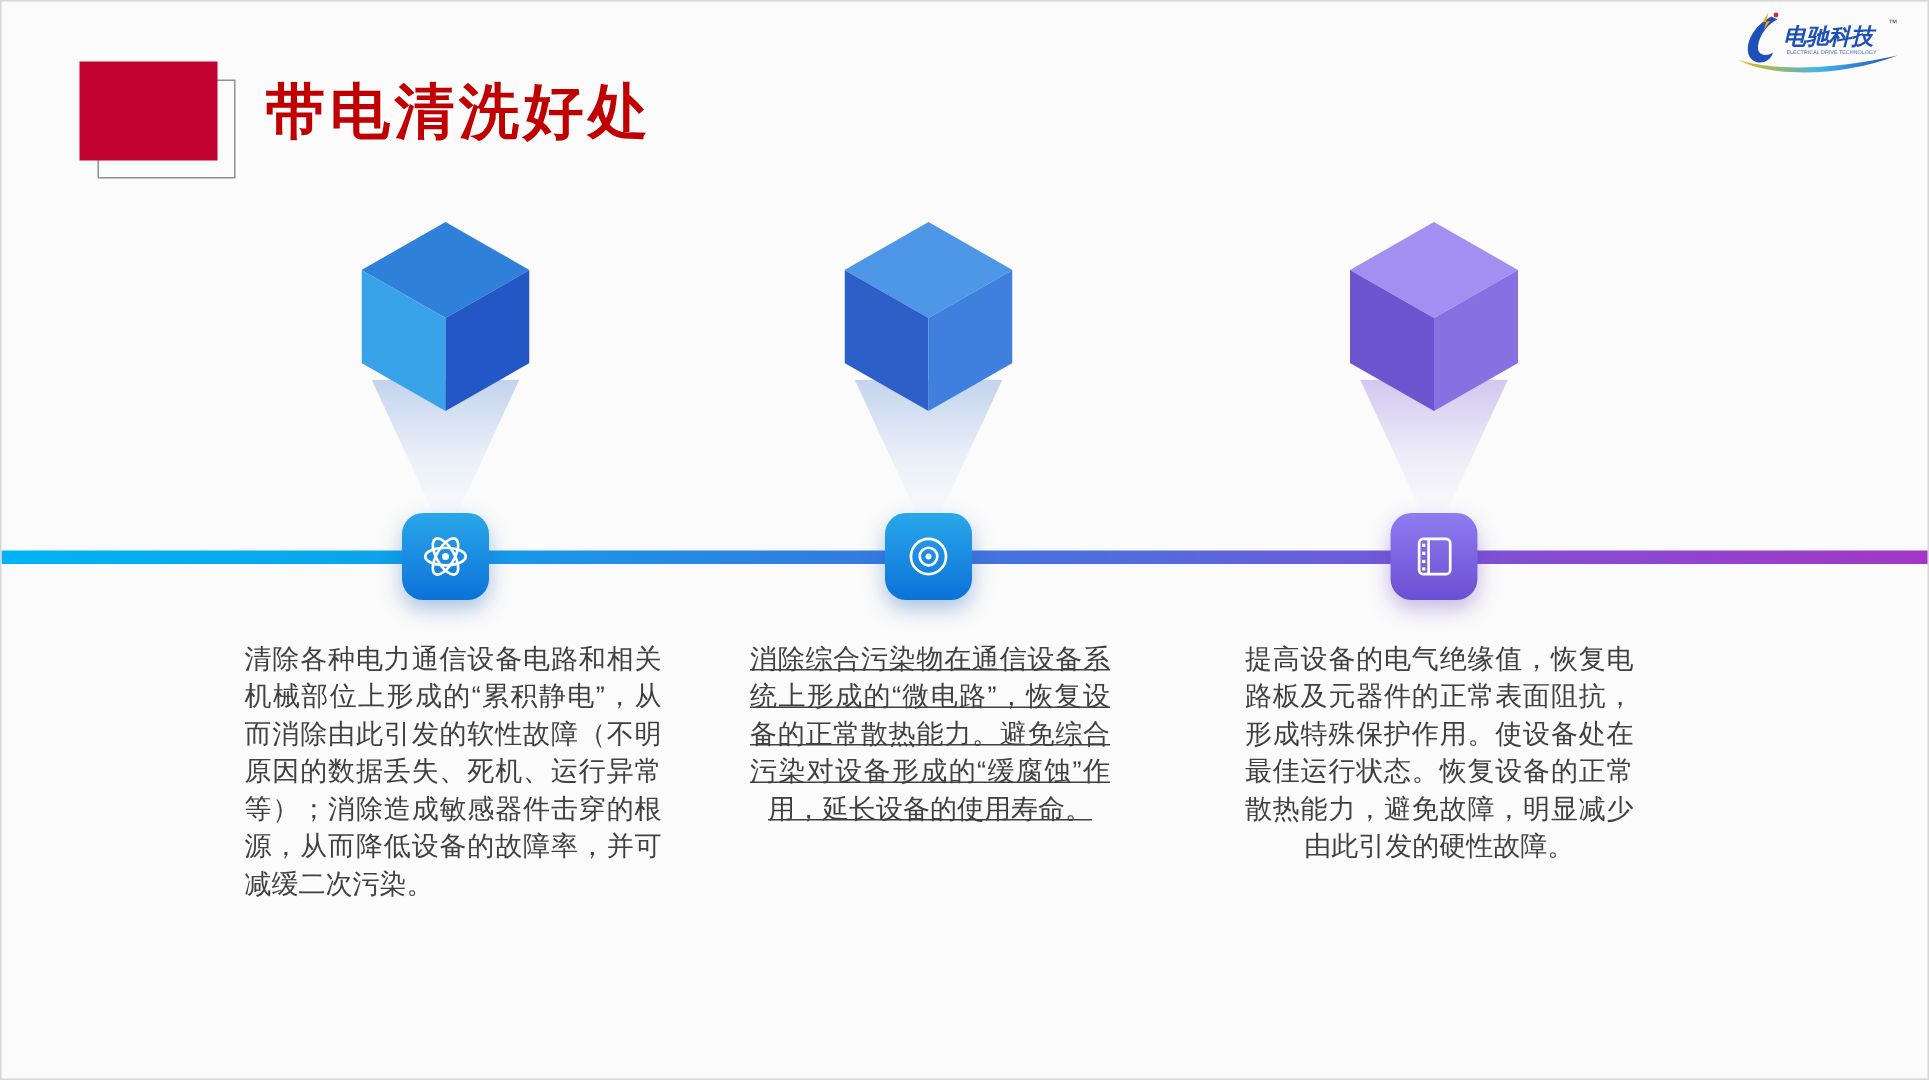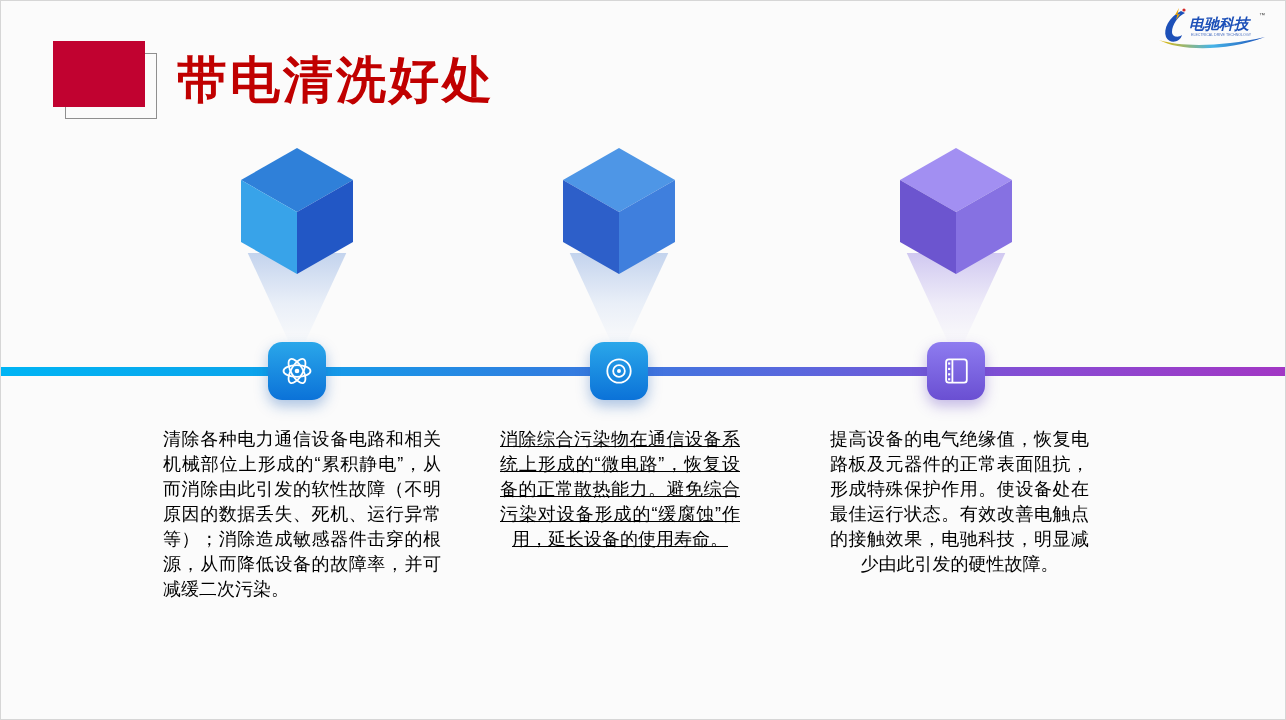--- a/index.html
+++ b/index.html
@@ -13,21 +13,21 @@
 
   
   .title-block { position:absolute; left:52px; top:40px; width:110px; height:82px; }
   .title-outline {
     position:absolute; left:12px; top:12px; width:92px; height:66px;
     border:1px solid #8f8f8f; background:transparent;
   }
   .title-square { position:absolute; left:0; top:0; width:92px; height:66px; background:#c10230; }
   .page-title {
     position:absolute; left:176px; top:46px;
-    font-size:50px; font-weight:bold; letter-spacing:3px; color:#c00000;
+    font-size:40px; font-weight:bold; letter-spacing:3px; color:#c00000;
     font-family:"Liberation Sans","DejaVu Sans",sans-serif;
   }
 
   
   .logo { position:absolute; right:14px; top:4px; width:120px; height:48px; }
 
   
   .timeline {
     position:absolute; left:0; top:366px; width:1286px; height:9px; z-index:1;
     background:linear-gradient(90deg,#00b4f4 0%,#0aa6ec 18%,#2f7fe0 42%,#5a67dd 62%,#8a4ad2 82%,#a237c4 100%);
@@ -59,21 +59,21 @@
   }
   .tile-purple {
     background:linear-gradient(180deg,#8e7cf0,#6a4fd2);
     box-shadow:0 6px 14px rgba(92,60,190,0.35);
   }
   .tile-1 { left:267px; } .tile-2 { left:589px; } .tile-3 { left:926px; }
 
   
   .desc {
     position:absolute; top:426px; z-index:2;
-    font-size:18px; line-height:25px; color:#000000;
+    font-size:18px; line-height:25px; color:#404040;
     text-align:justify;
     font-family:"Liberation Sans","DejaVu Sans",sans-serif;
   }
   .desc-1 { left:162px; width:278px; text-align-last:left; }
   .desc-2 { left:499px; width:240px; text-align-last:center;text-decoration:underline; }
   .desc-3 { left:829px; width:259px; text-align-last:center; }
 </style>
 </head>
 <body>
 
@@ -148,15 +148,15 @@
   <div class="tile tile-purple tile-3">
     <svg width="36" height="36" viewBox="0 0 40 40">
       <rect x="9" y="7" width="23" height="26" rx="3" fill="none" stroke="#ffffff" stroke-width="2"></rect>
       <line x1="16" y1="7" x2="16" y2="33" stroke="#ffffff" stroke-width="2"></line>
       <rect x="11.2" y="10.5" width="2.4" height="2.4" fill="#ffffff"></rect>
       <rect x="11.2" y="16.5" width="2.4" height="2.4" fill="#ffffff"></rect>
       <rect x="11.2" y="22.5" width="2.4" height="2.4" fill="#ffffff"></rect>
       <rect x="11.2" y="28.0" width="2.4" height="2.4" fill="#ffffff"></rect>
     </svg>
   </div>
-  <p class="desc desc-3">提高设备的电气绝缘值，恢复电路板及元器件的正常表面阻抗，形成特殊保护作用。使设备处在最佳运行状态。有效改善电触点的接触效果，电驰科技，明显减少由此引发的硬性故障。</p>
+  <p class="desc desc-3">提高设备的电气绝缘值，恢复电路板及元器件的正常表面阻抗，形成特殊保护作用。使设备处在最佳运行状态。恢复设备的正常散热能力，避免故障，明显减少由此引发的硬性故障。</p>
 
 </div>
 
 </body></html>

